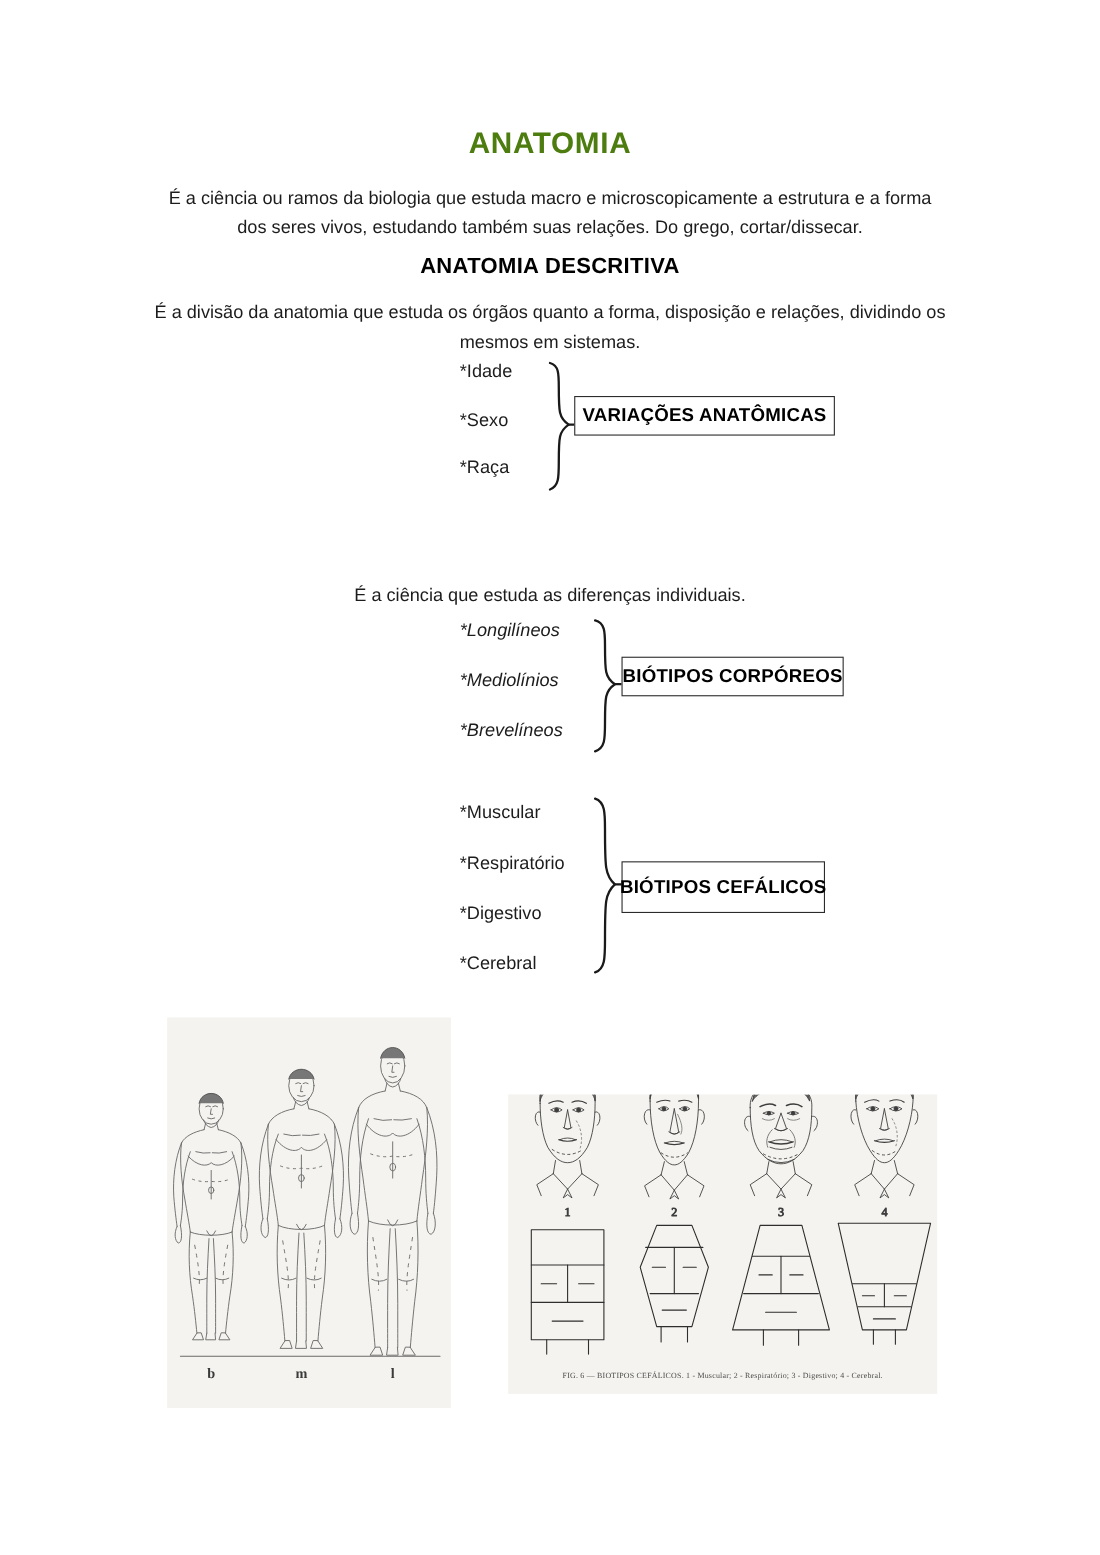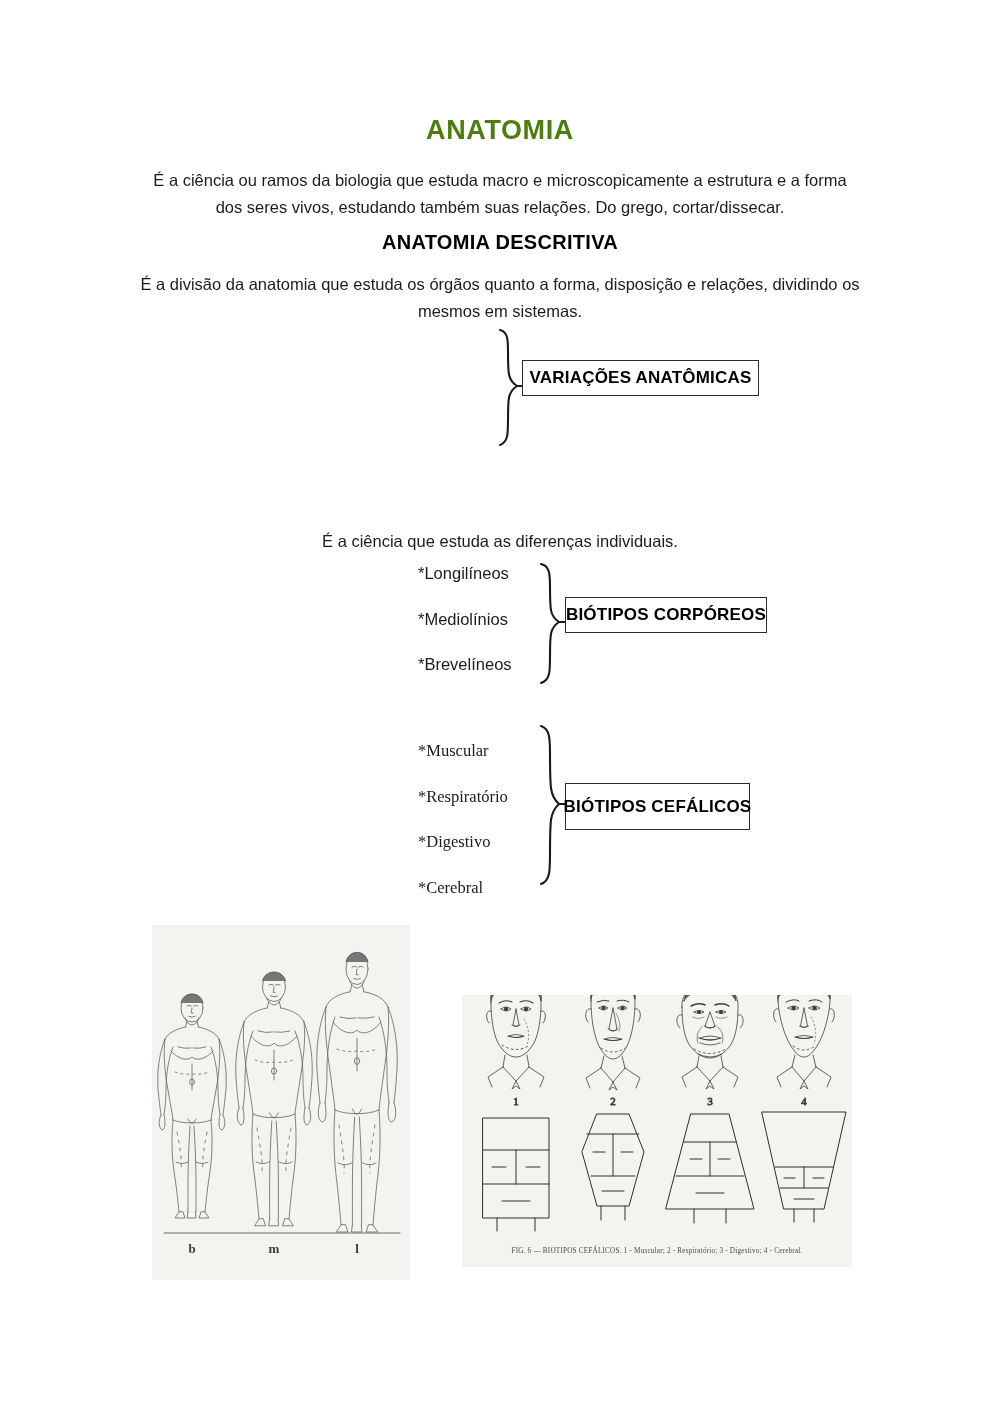--- a/index.html
+++ b/index.html
@@ -124,27 +124,27 @@
   
   #group-variacoes { left: 418px; top: 330px; width: 340px; height: 118px; }
   #group-variacoes .items { left: 0px; top: 0px; }
   #group-variacoes .item { margin-bottom: 27px; }
   #group-variacoes .brace { left: 72px; top: -2px; }
   #group-variacoes .callout { left: 104px; top: 30px; width: 237px; height: 36px; }
 
   
   #group-corporeos { left: 418px; top: 565px; width: 360px; height: 120px; }
   #group-corporeos .items { left: 0px; top: 0px; }
-  #group-corporeos .item { margin-bottom: 29px; }
+  #group-corporeos .item { margin-bottom: 29px; font-style: italic; }
   #group-corporeos .brace { left: 113px; top: -3px; }
   #group-corporeos .callout { left: 147px; top: 32px; width: 202px; height: 36px; }
 
   
   #group-cefalicos { left: 418px; top: 727px; width: 360px; height: 155px; }
-  #group-cefalicos .items { left: 0px; top: 16px; font-family: Liberation Serif, serif; }
+  #group-cefalicos .items { left: 0px; top: 4px; }
   #group-cefalicos .item { margin-bottom: 29px; }
   #group-cefalicos .brace { left: 113px; top: -3px; }
   #group-cefalicos .callout { left: 147px; top: 56px; width: 185px; height: 47px; }
 
   
   .figure {
     position: absolute;
     background: #f4f3ef;
     overflow: hidden;
   }
@@ -174,20 +174,25 @@
 
   <div class="doc-title">ANATOMIA</div>
 
   <div class="para intro">É a ciência ou ramos da biologia que estuda macro e microscopicamente a estrutura e a forma dos seres vivos, estudando também suas relações. Do grego, cortar/dissecar.</div>
 
   <div class="section-heading descritiva">ANATOMIA DESCRITIVA</div>
 
   <div class="para descritiva-body">É a divisão da anatomia que estuda os órgãos quanto a forma, disposição e relações, dividindo os mesmos em sistemas.</div>
 
   <div class="group" id="group-variacoes">
+    <div class="items">
+      <div class="item">*Idade</div>
+      <div class="item">*Sexo</div>
+      <div class="item">*Raça</div>
+    </div>
     <div class="brace">
       <svg width="36" height="120" viewBox="0 0 36 120" fill="none" stroke="#1a1a1a" stroke-width="2.1" stroke-linecap="round">
         <path d="M10 2 C 18 4, 18 12, 18 24 C 18 46, 18 52, 27 58
                  C 18 64, 18 70, 18 92 C 18 106, 18 114, 10 117"></path>
         <path d="M27 58 L 35 58" stroke-width="2"></path>
       </svg>
     </div>
     <div class="callout">
       <span>VARIAÇÕES ANATÔMICAS</span>
     </div>

